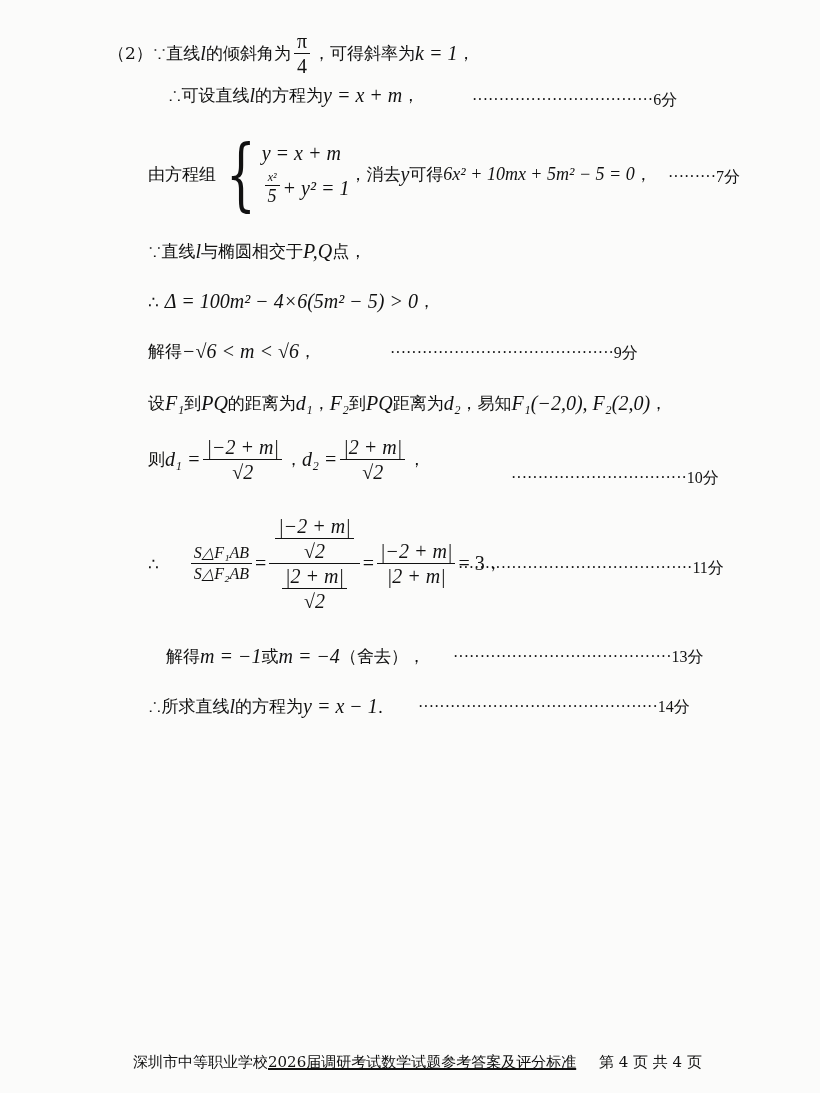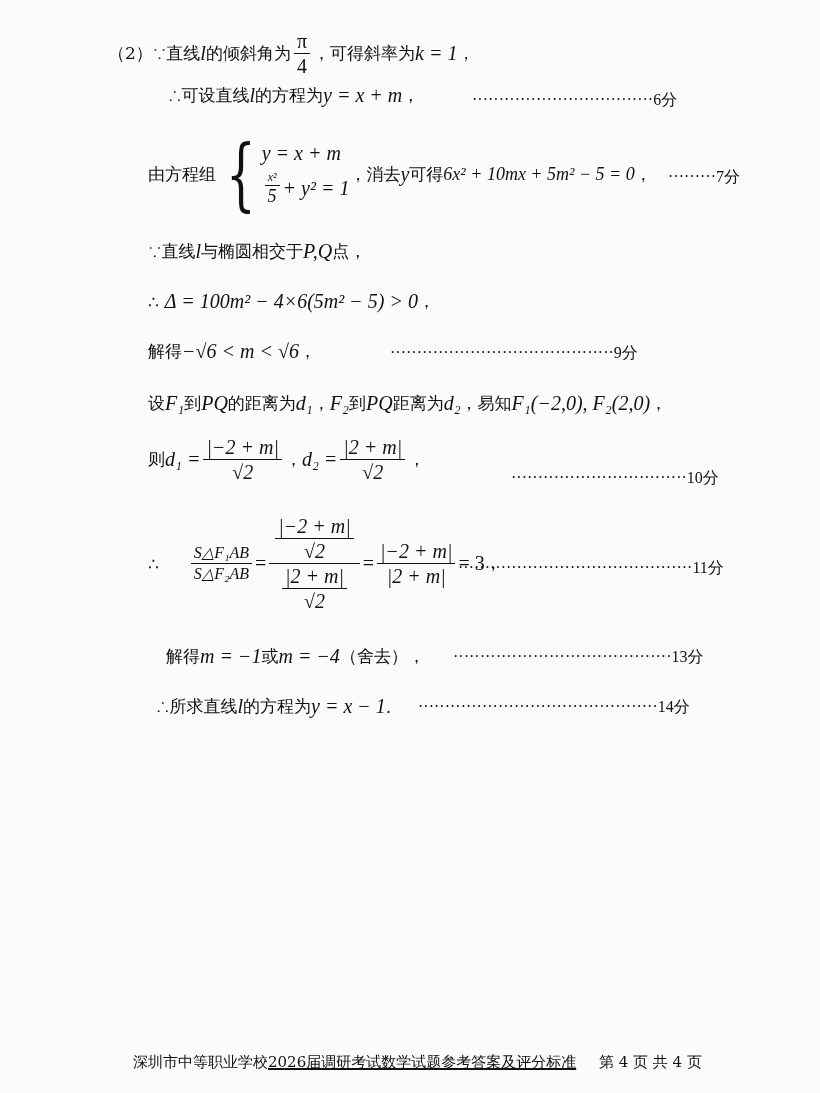--- a/index.html
+++ b/index.html
@@ -170,21 +170,21 @@
   <span>解得</span>
   <span class="m">m = −1</span>
   <span>或</span>
   <span class="m">m = −4</span>
   <span>（舍去），</span>
 </div>
 <div class="score" style="top:647px;left:453px;">
   <span class="dots">·········································</span><span>13分</span>
 </div>
 
-<div class="line" style="top:695px;left:156px;">
+<div class="line" style="top:695px;left:148px;">
   <span>∴所求直线</span>
   <span class="m">l</span>
   <span>的方程为</span>
   <span class="m">y = x − 1</span>
   <span>.</span>
 </div>
 <div class="score" style="top:697px;left:418px;">
   <span class="dots">·············································</span><span>14分</span>
 </div>
 

